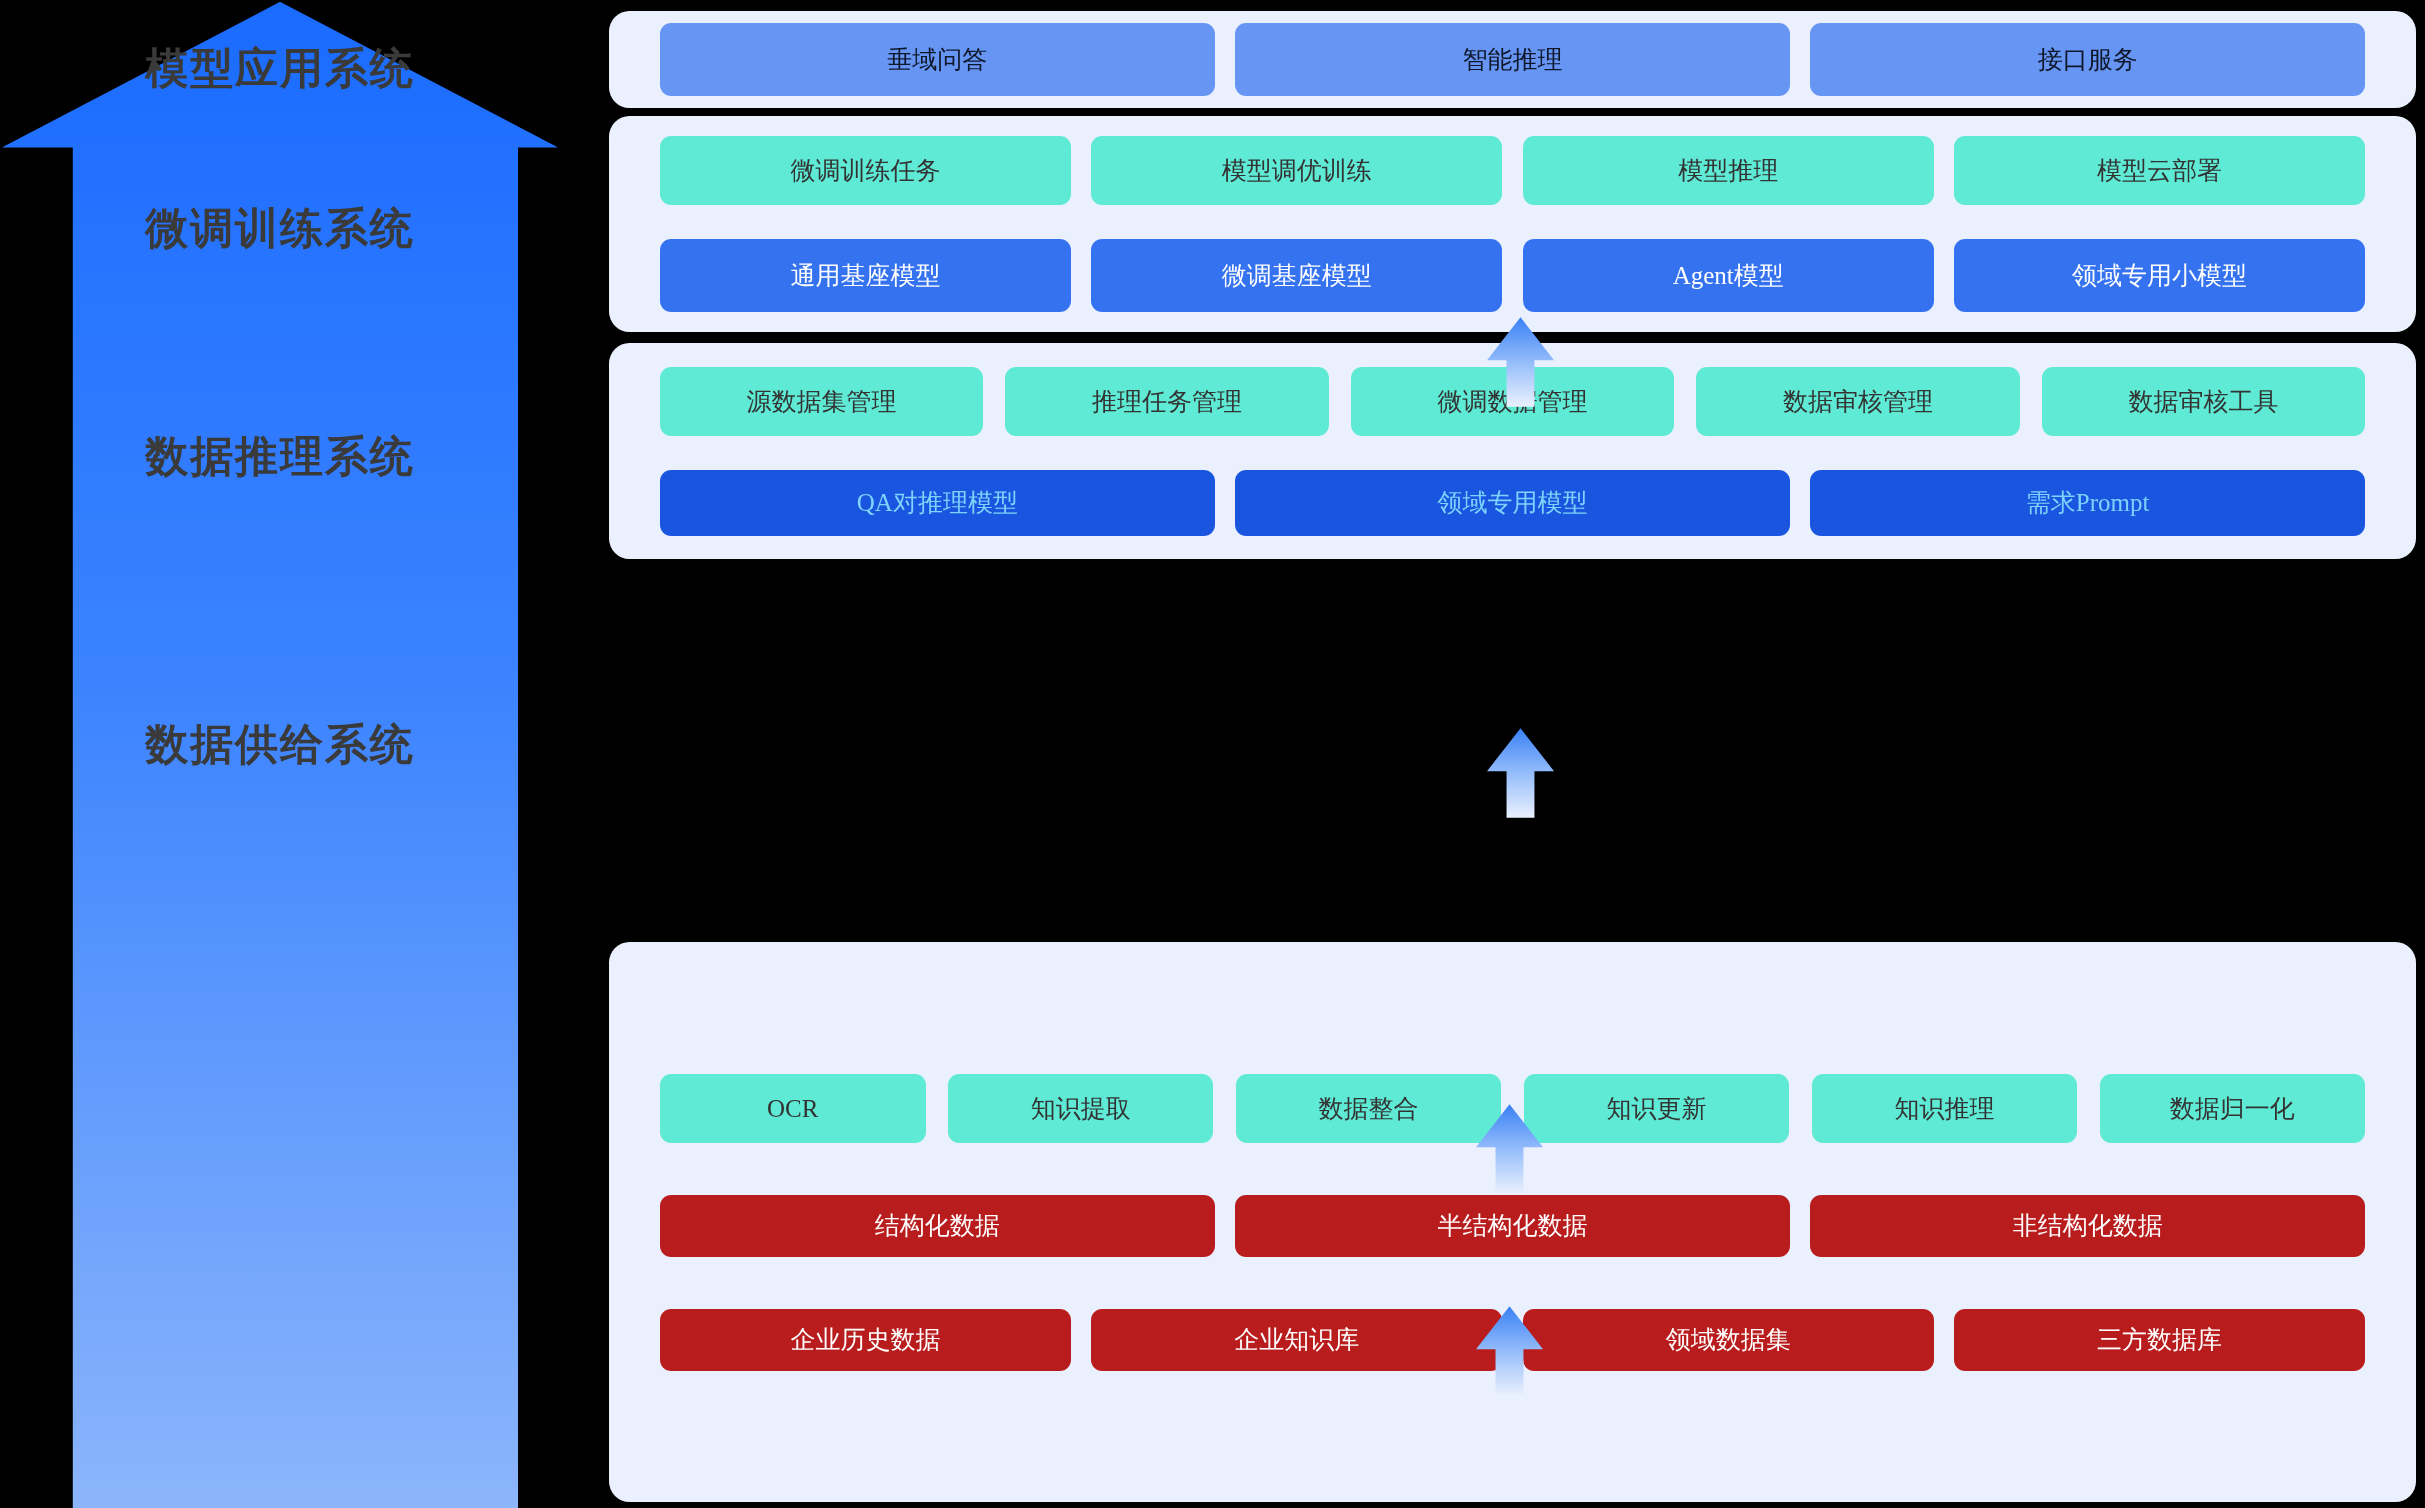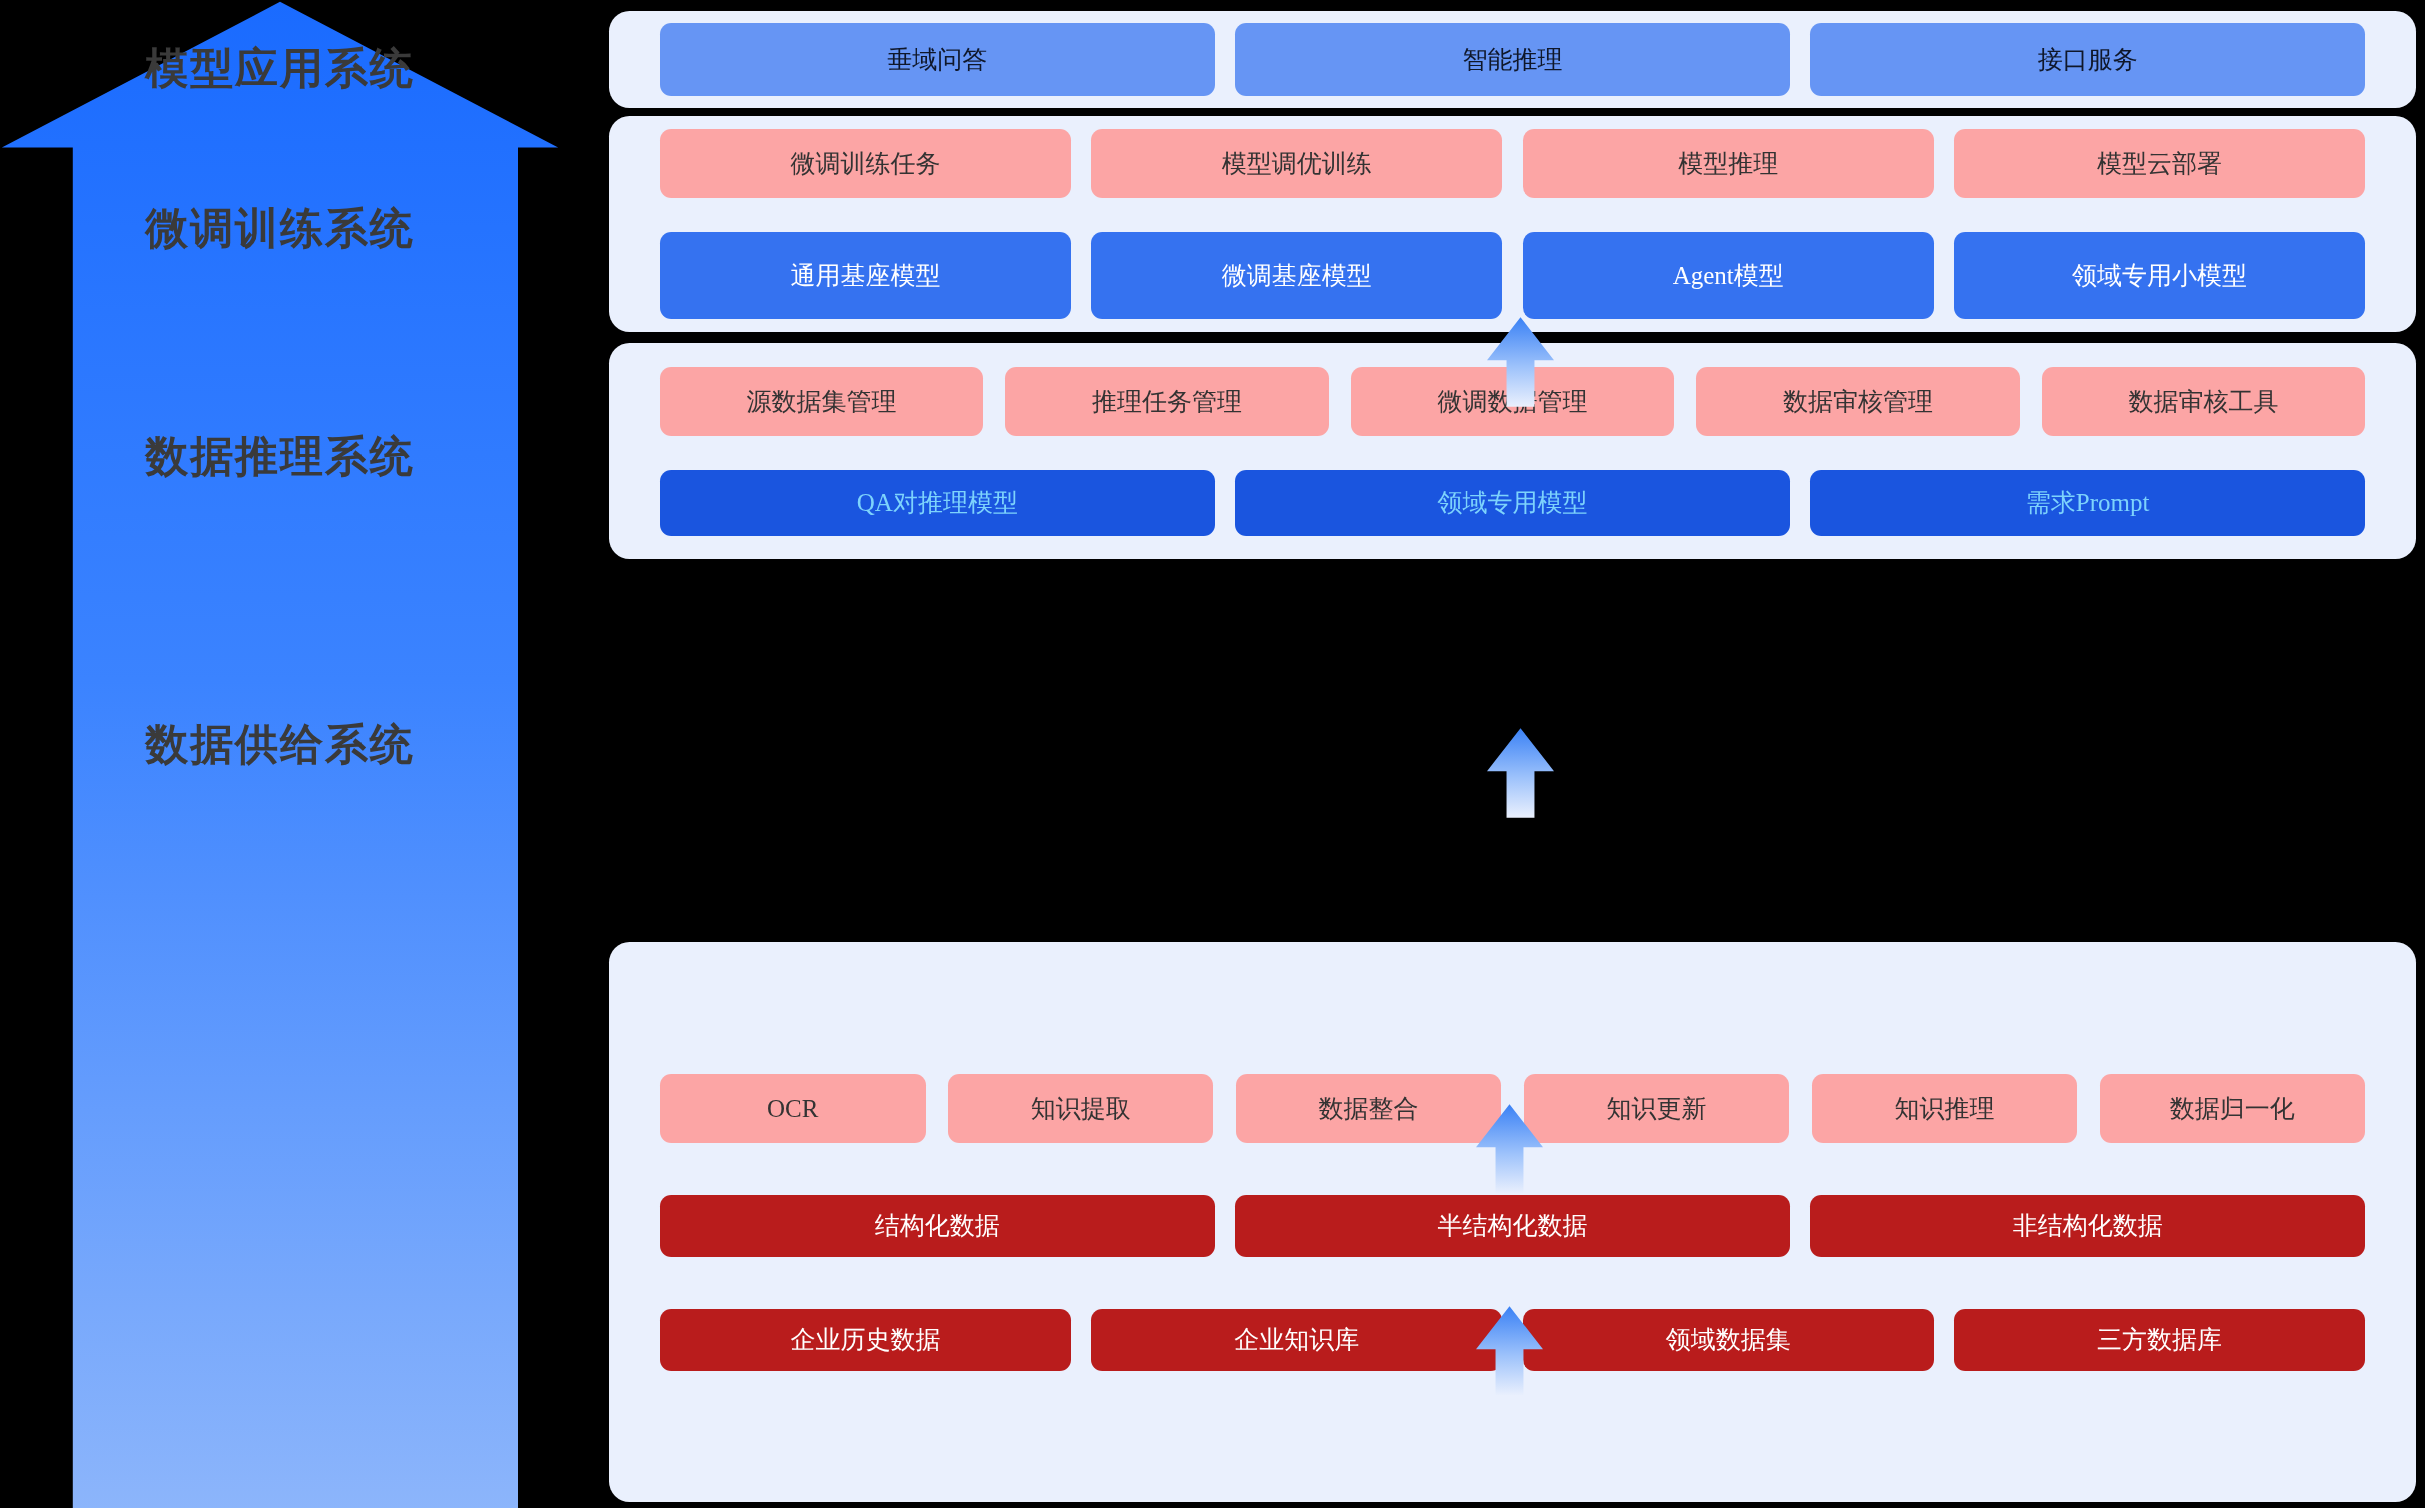--- a/index.html
+++ b/index.html
@@ -77,22 +77,22 @@
     justify-content: center;
     border-radius: 11.2px;
     font-size: 25px;
     text-align: center;
     white-space: nowrap;
     line-height: 1;
   }
 
   
   .card.app     { background: #6695f4; color: #0f172a; height: 73px; font-weight: 400; }
-  .card.light   { background: #fca5a5; color: #333333; height: 69px; font-weight: 400; }
-  .card.mid     { background: #3572f0; color: #ffffff; height: 87px; font-weight: 400; }
+  .card.light   { background: #5eead4; color: #333333; height: 69px; font-weight: 400; }
+  .card.mid     { background: #3572f0; color: #ffffff; height: 73px; font-weight: 400; }
   .card.deep    { background: #1a55df; color: #7dd3fc; height: 66px; font-weight: 400; }
   .card.base    { background: #b91c1c; color: #ffffff; height: 62px; font-weight: 400; }
 
   .row.gap-small { gap: 22.4px; }
 
   .row-spacer { height: 34px; }
   .row-spacer-lg { height: 52px; }
 
   
   .mini-arrow {

